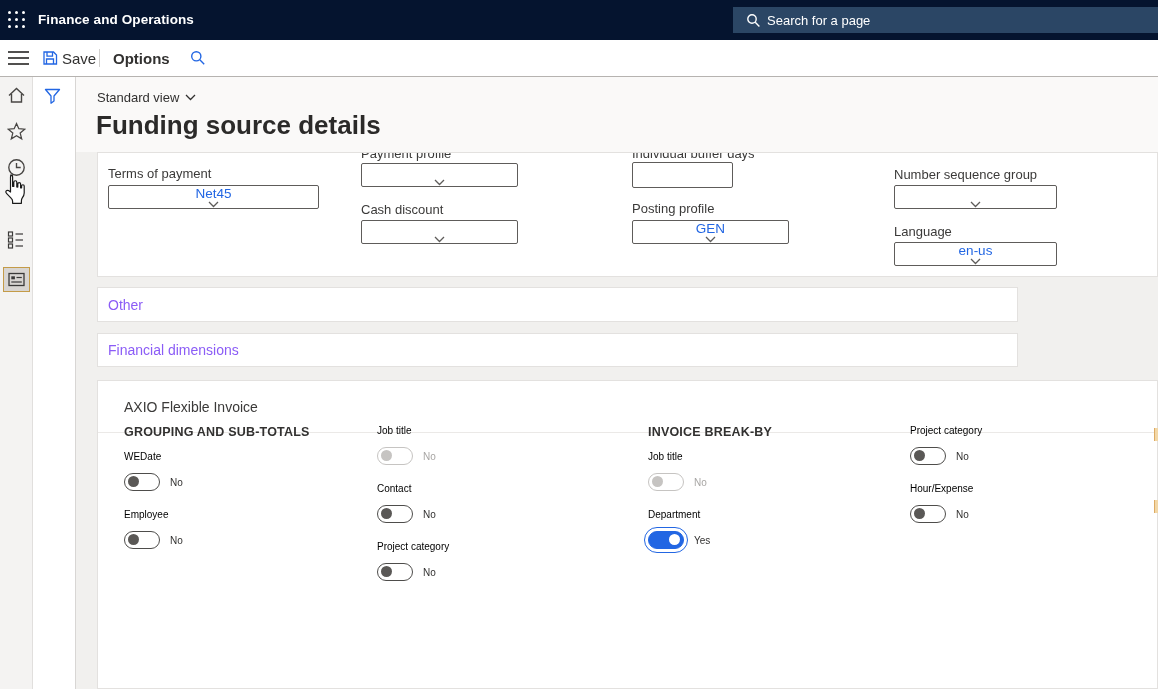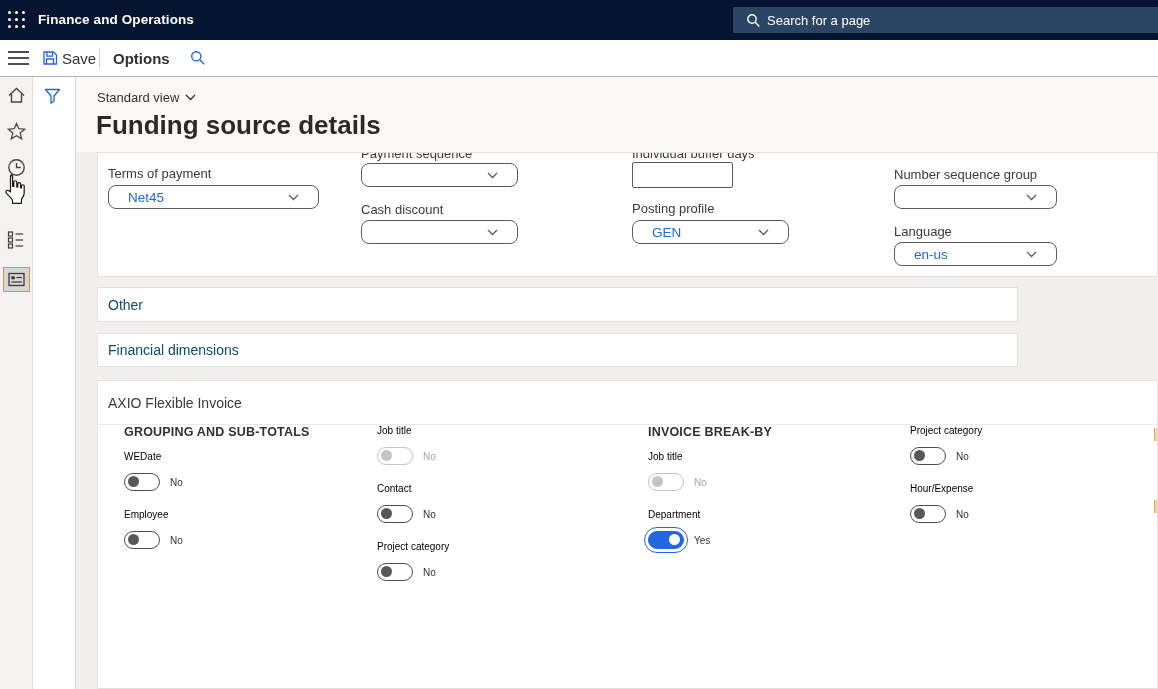--- a/index.html
+++ b/index.html
@@ -45,31 +45,31 @@
   
   .content-bg { position:absolute; left:76px; top:77px; width:1082px; height:612px; background:#f1f0ee; }
   .page-header { position:absolute; left:76px; top:77px; width:1082px; height:75px; background:#faf9f8; }
   .view-selector { position:absolute; left:21px; top:13px; display:flex; align-items:center; gap:6px;
                    font-size:13px; color:#323130; cursor:pointer; }
   .page-title { position:absolute; left:20px; top:33px; font-size:26px; font-weight:700; color:#2b2a29; }
 
   .card { position:absolute; background:#fff; border:1px solid #e3e1df; }
   .card-payment { left:97px; top:152px; width:1061px; height:125px; overflow:hidden; }
   .bar { left:97px; width:921px; display:flex; align-items:center; padding-left:10px;
-         font-size:14px; color:#0c4a6e; cursor:pointer; }
+         font-size:14px; color:#8b5cf6; cursor:pointer; }
   .bar-other { top:287px; height:35px; }
   .bar-fin { top:333px; height:34px; }
   .card-axio { left:97px; top:380px; width:1061px; height:309px; }
-  .axio-header { height:44px; border-bottom:1px solid #ebe9e7; display:flex; align-items:center;
-                 padding-left:10px; font-size:14px; color:#3b3a39; cursor:pointer; }
+  .axio-header { height:52px; border-bottom:1px solid #ebe9e7; display:flex; align-items:center;
+                 padding-left:26px; font-size:14px; color:#3b3a39; cursor:pointer; }
 
   
   .f-label { position:absolute; font-size:13px; color:#3b3a39; white-space:nowrap; }
-  .combo { position:absolute; height:24px; background:#fff; border:1px solid #5e5c5a; border-radius:8px;
-           display:flex; align-items:center; justify-content:space-between; padding:0 19px; cursor:pointer; }
+  .combo { position:absolute; height:24px; background:#fff; border:1px solid #5e5c5a; border-radius:2px;
+           display:flex; align-items:center; justify-content:space-between; padding:0 7px; cursor:pointer;flex-direction:column; }
   .combo .val { font-size:13.5px; color:#2266E3; }
   .textbox { position:absolute; height:26px; background:#fff; border:1px solid #5e5c5a; border-radius:2px;
              font-size:13.5px; padding:0 6px; cursor:text; }
 
   
   .axio-col { position:absolute; top:44px;margin-left:16px; }
   .col-1 { left:10px; } .col-2 { left:263px; } .col-3 { left:534px; } .col-4 { left:796px; }
   .group-hdr { height:26px; font-size:12.5px; font-weight:700; color:#323130; letter-spacing:.2px; }
   .tfield { margin-bottom:17px; }
   .tfield .t-label { display:block; font-size:10px; color:#000000; height:16px; margin-bottom:5px; }
@@ -197,21 +197,21 @@
   <div class="card card-payment">
 
     <div class="f-label" style="left:10px; top:13px">Terms of payment</div>
     <div class="combo" style="left:10px; top:32px; width:211px">
       <span class="val">Net45</span>
       <svg width="11" height="7" viewBox="0 0 11 7">
           <polyline points="1,1 5.5,5.5 10,1" fill="none" stroke="#5e5c5a" stroke-width="1.3"></polyline>
         </svg>
     </div>
 
-    <div class="f-label" style="left:263px; top:-7px">Payment sequence</div>
+    <div class="f-label" style="left:263px; top:-7px">Payment profile</div>
     <div class="combo" style="left:263px; top:10px; width:157px">
       <span class="val"></span>
       <svg width="11" height="7" viewBox="0 0 11 7">
           <polyline points="1,1 5.5,5.5 10,1" fill="none" stroke="#5e5c5a" stroke-width="1.3"></polyline>
         </svg>
     </div>
     <div class="f-label" style="left:263px; top:49px">Cash discount</div>
     <div class="combo" style="left:263px; top:67px; width:157px">
       <span class="val"></span>
       <svg width="11" height="7" viewBox="0 0 11 7">

